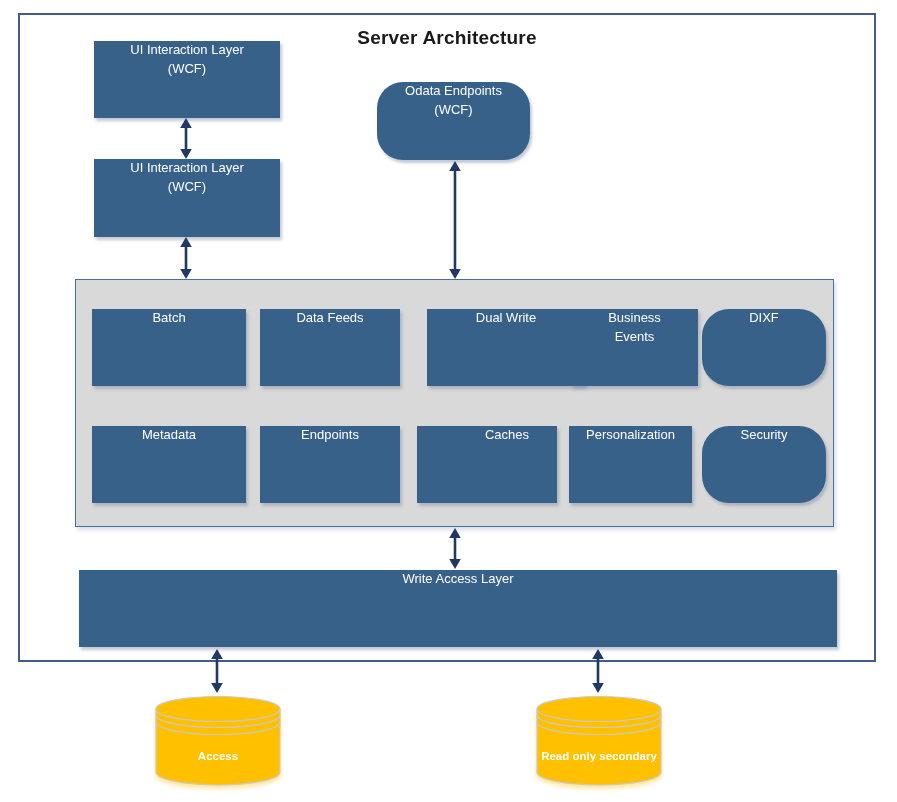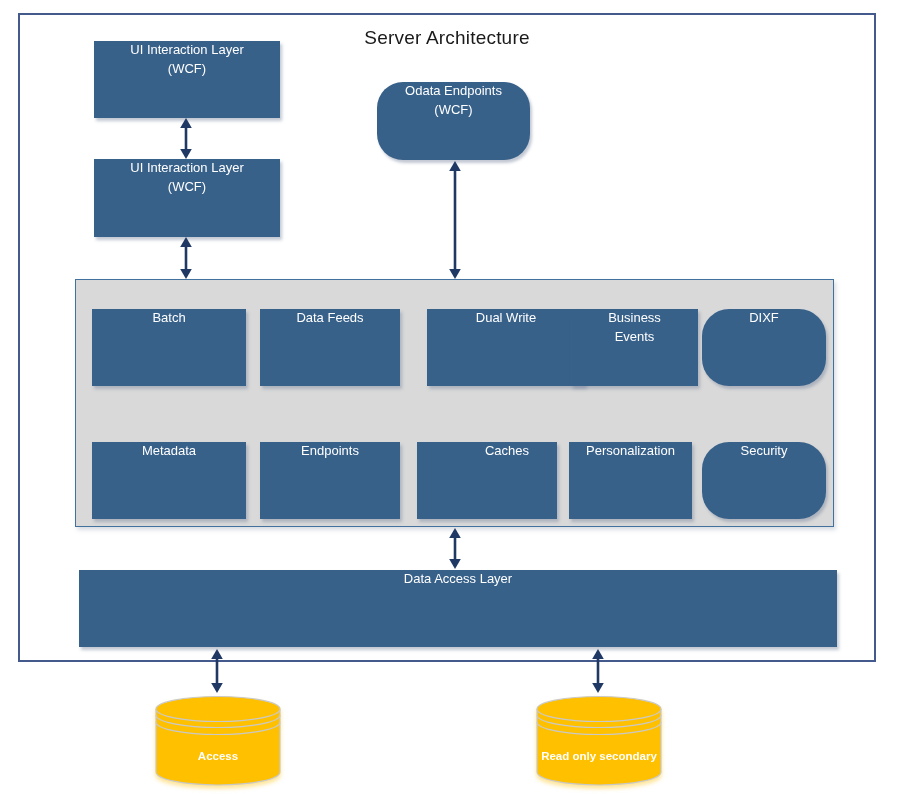--- a/index.html
+++ b/index.html
@@ -10,21 +10,21 @@
   }
   .stage { position: absolute; left: 0; top: 0; width: 897px; height: 802px; background: #ffffff; }
 
   .frame {
     position: absolute; left: 18px; top: 13px; width: 858px; height: 649px;
     border: 2px solid #44598c; background: #ffffff;
   }
 
   .diagram-title {
     position: absolute; left: 18px; top: 27px; width: 858px;
-    text-align: center; font-size: 19px; color: #1a1a1a; letter-spacing: 0.2px;
+    text-align: center; font-size: 19px; color: #1a1a1a; letter-spacing: 0.2px; font-weight: bold;
   }
 
   .bluebox {
     position: absolute; background: #38618a; color: #ffffff;
     display: flex; align-items: flex-start; justify-content: center;
     text-align: center; font-size: 13px; line-height: 1.45;
     box-shadow: 2px 3px 3px rgba(120, 134, 158, 0.45);
   }
   .bluebox .lbl { display: inline-block; }
   .lbl.wrap-130 { max-width: 132px; }
@@ -35,21 +35,21 @@
   .ui-box-2 { left: 94px;  top: 159px; width: 186px; height: 78px; }
   .odata-box { left: 377px; top: 82px; width: 153px; height: 78px; border-radius: 26px; }
 
   .services-panel {
     position: absolute; left: 75px; top: 279px; width: 759px; height: 248px;
     background: #d9d9d9; border: 1px solid #41719c;
     box-shadow: 2px 3px 4px rgba(150, 160, 175, 0.35);
   }
   .svc { position: absolute; height: 77px; }
   .svc.r1 { top: 29px; }
-  .svc.r2 { top: 146px; margin-top: 16px; }
+  .svc.r2 { top: 146px; }
   .svc.c1 { left: 16px;  width: 154px; }
   .svc.c2 { left: 184px; width: 140px; }
   .svc.c3r1 { left: 351px; width: 158px; }
   .svc.c3r2 { left: 341px; width: 140px; padding-left: 40px; }
   .svc.c4r1 { left: 495px; width: 127px; }
   .svc.c4r2 { left: 493px; width: 123px; }
   .svc.c5 { left: 626px; width: 124px; border-radius: 27px; }
 
   .dal-box { left: 79px; top: 570px; width: 758px; height: 77px; }
 
@@ -112,21 +112,21 @@
     </div>
     <div class="bluebox svc r2 c4r2">
       <span class="lbl">Personalization</span>
     </div>
     <div class="bluebox svc r2 c5">
       <span class="lbl">Security</span>
     </div>
   </div>
 
   <div class="bluebox dal-box">
-    <span class="lbl">Data Access Layer</span>
+    <span class="lbl">Write Access Layer</span>
   </div>
 
   <svg class="arrow" style="left:177px; top:118px;" width="18" height="41">
     <line x1="9" y1="8" x2="9" y2="33" stroke="#1f3864" stroke-width="2.6"></line>
     <polygon points="9,0 3.2,10 14.8,10" fill="#1f3864"></polygon>
     <polygon points="9,41 3.2,31 14.8,31" fill="#1f3864"></polygon>
   </svg>
   <svg class="arrow" style="left:177px; top:237px;" width="18" height="42">
     <line x1="9" y1="8" x2="9" y2="34" stroke="#1f3864" stroke-width="2.6"></line>
     <polygon points="9,0 3.2,10 14.8,10" fill="#1f3864"></polygon>

